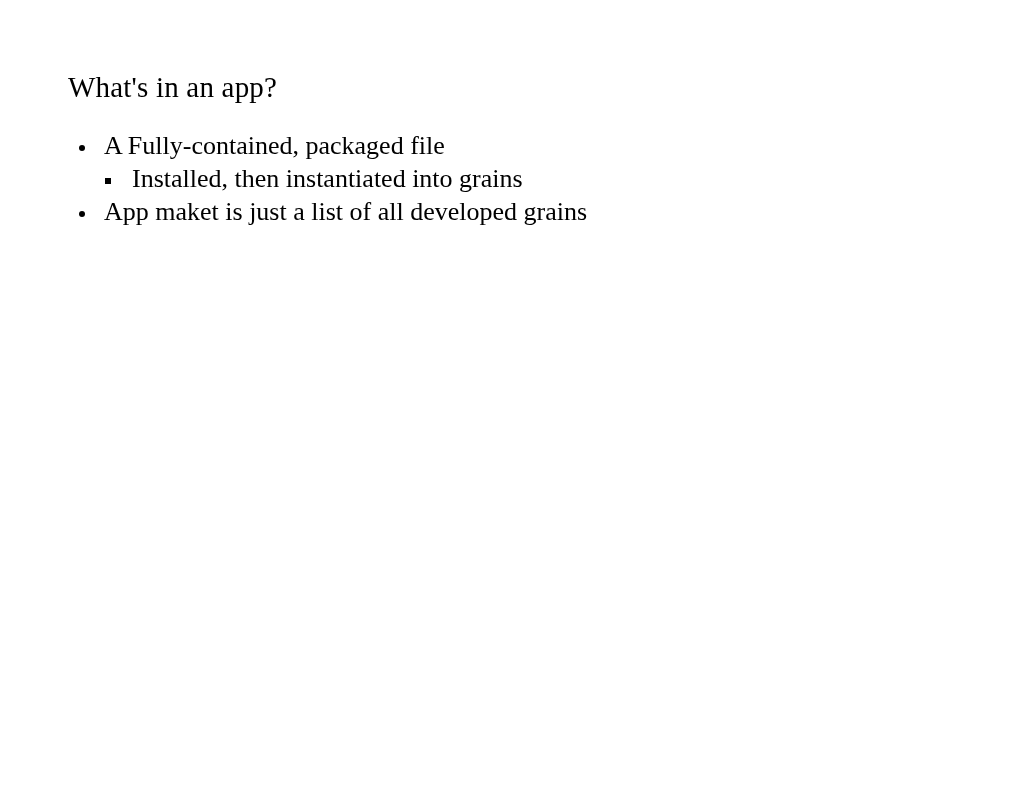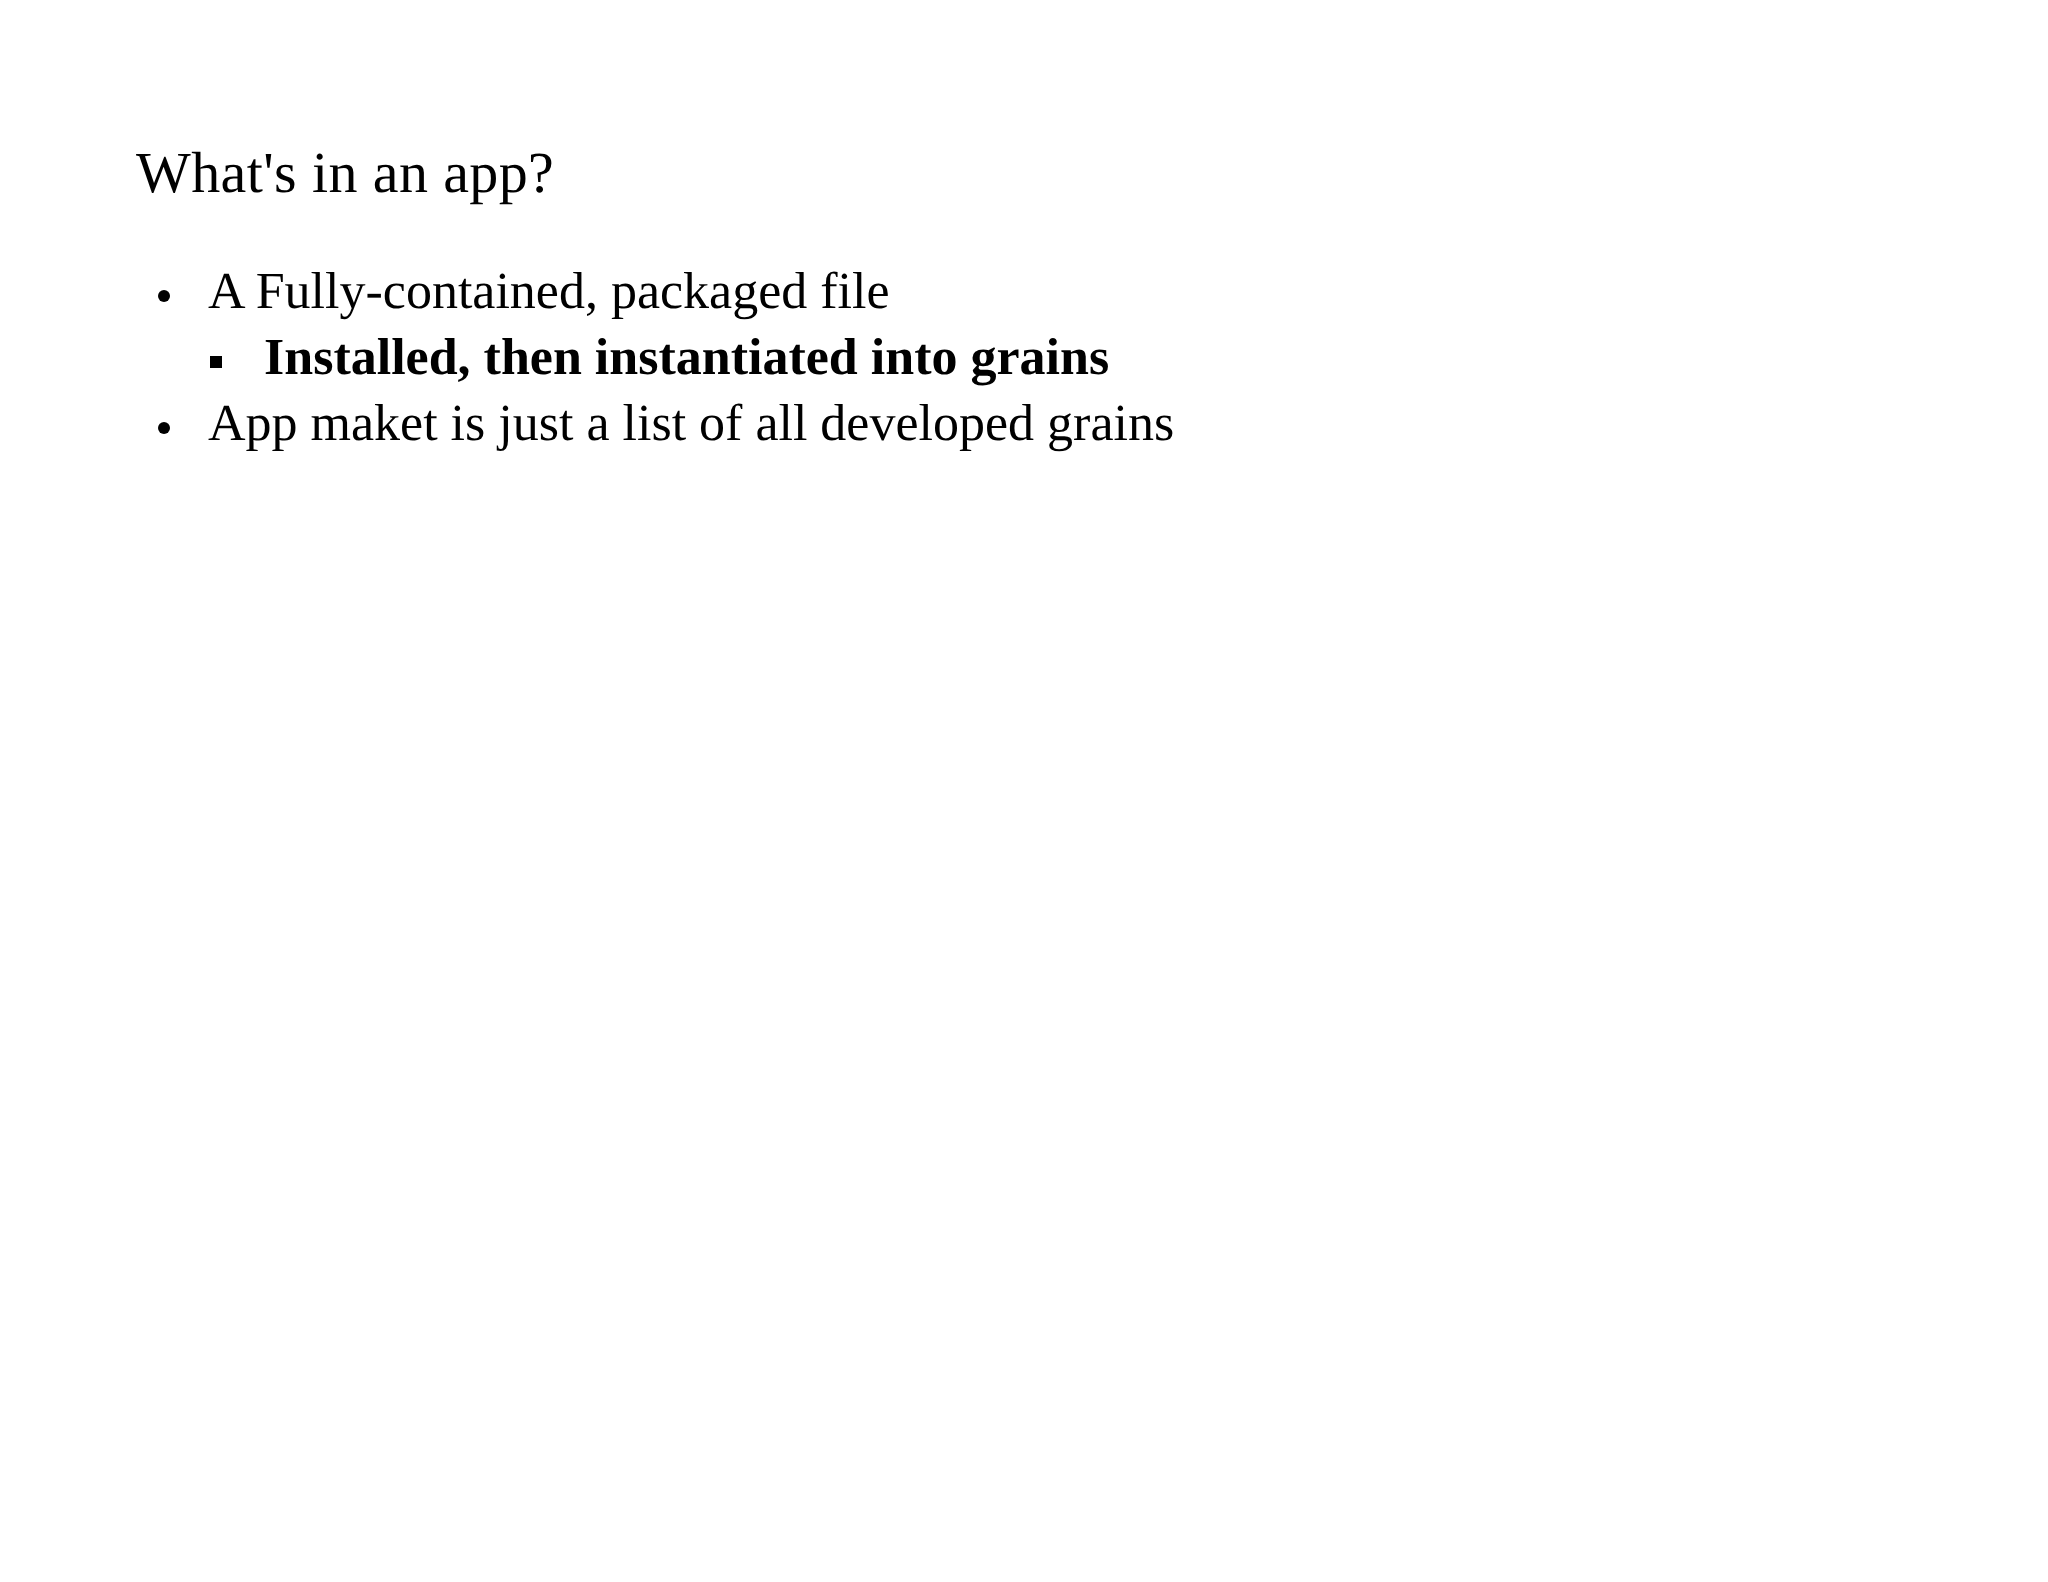--- a/index.html
+++ b/index.html
@@ -36,21 +36,20 @@
   }
   ul.sub-bullet-list {
     margin: 0;
     padding: 0 0 0 20px;
     list-style-type: square;
     font-size: 26px;
     line-height: 33px;
   }
   ul.sub-bullet-list > li {
     padding-left: 8px;
-    font-weight: bold;
   }
   li::marker {
     font-size: 0.82em;
   }
 </style>
 </head>
 <body>
 
 <div class="slide" style="background: rgb(255, 255, 255); color: rgb(0, 0, 0);">
   <h2 class="slide-title">What's in an app?</h2>

